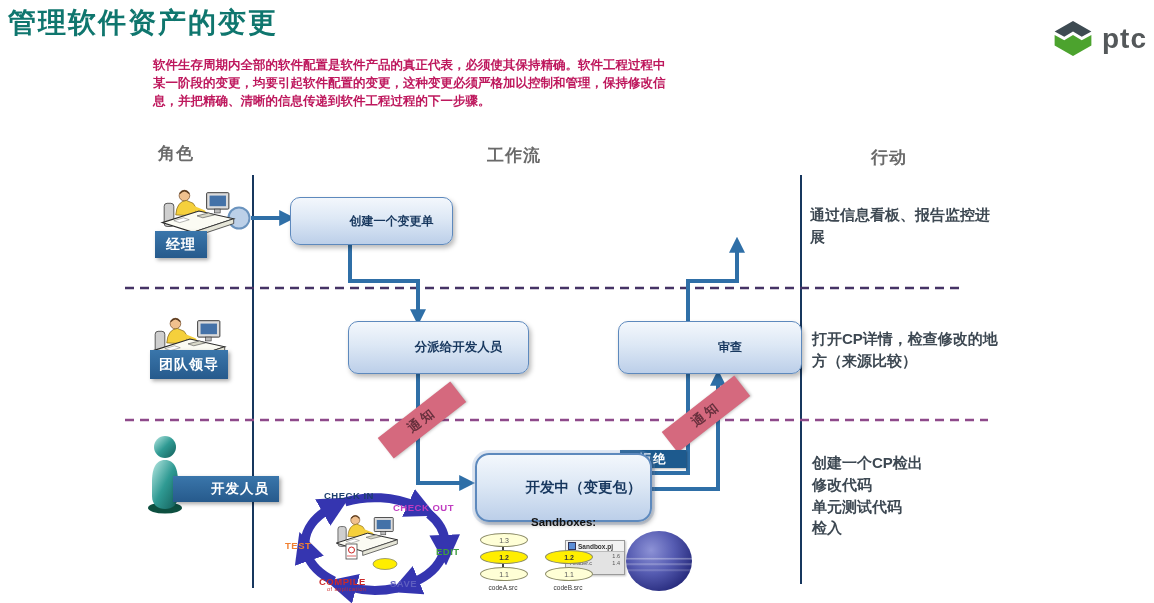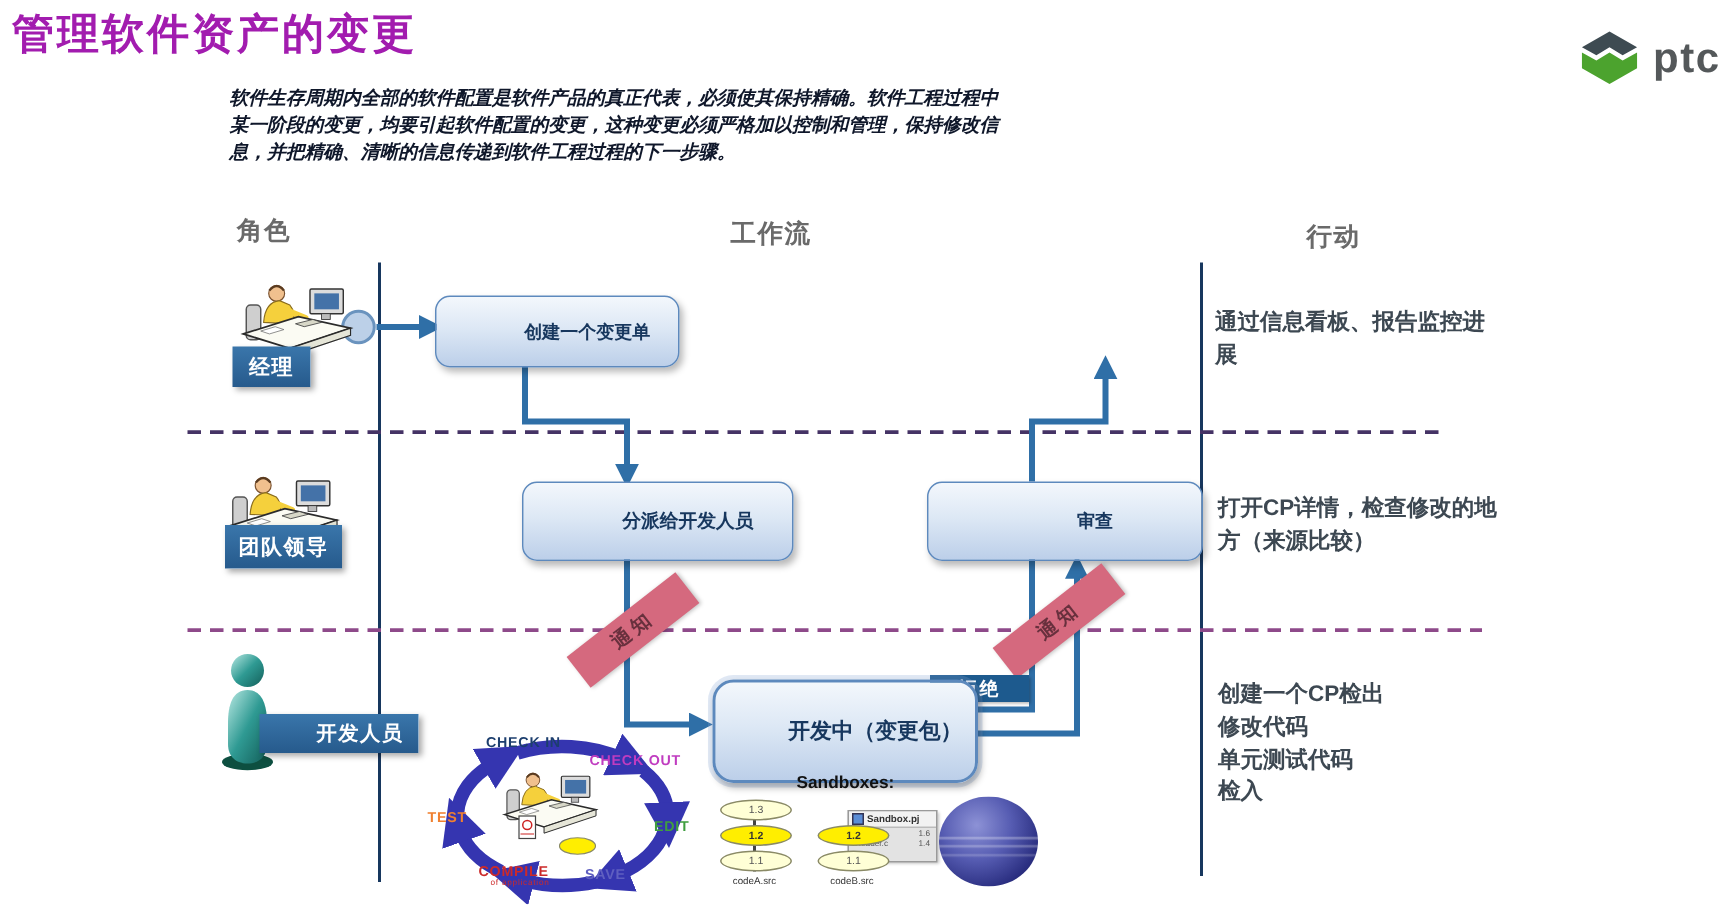--- a/index.html
+++ b/index.html
@@ -1,21 +1,21 @@
 <!DOCTYPE html>
 <html><head>
 <meta charset="utf-8">
 <style>
   html,body{margin:0;padding:0;background:#fff;}
   #canvas{position:relative;width:1154px;height:603px;background:#fff;overflow:hidden;
           font-family:"Liberation Sans",sans-serif;}
   .abs{position:absolute;}
-  .slide-title{left:8px;top:4px;font-size:28px;font-weight:bold;color:#a21caf;
+  .slide-title{left:8px;top:4px;font-size:28px;font-weight:bold;color:#0f766e;
                font-family:"DejaVu Serif",serif;letter-spacing:2px;}
-  .intro{left:153px;top:57px;font-size:12.5px;font-style:italic;color:#0f172a;
+  .intro{left:153px;top:57px;font-size:12.5px;color:#be185d;
          line-height:1.42;font-weight:600;}
   .col-header{font-size:17px;color:#6a6a6a;font-weight:600;letter-spacing:1px;}
   .wf-box{display:flex;align-items:center;justify-content:center;text-align:center;
           background:linear-gradient(180deg,#f3f7fc 0%,#dde8f5 45%,#bccfe9 100%);
           border:1.5px solid #5d89bd;border-radius:10px;color:#17375e;font-weight:bold;
           font-size:12px;box-shadow:2px 3px 5px rgba(0,0,0,0.28);padding-left:40px;}
   .wf-box-big{border-radius:14px;border-width:2px;font-size:14.5px;
           box-shadow:2px 3px 5px rgba(0,0,0,0.28),0 0 0 3px rgba(130,165,210,0.25);}
   .badge{display:flex;align-items:center;justify-content:center;color:#fff;font-weight:bold;
          font-size:14px;background:linear-gradient(180deg,#3a76ab 0%,#265a8c 100%);

